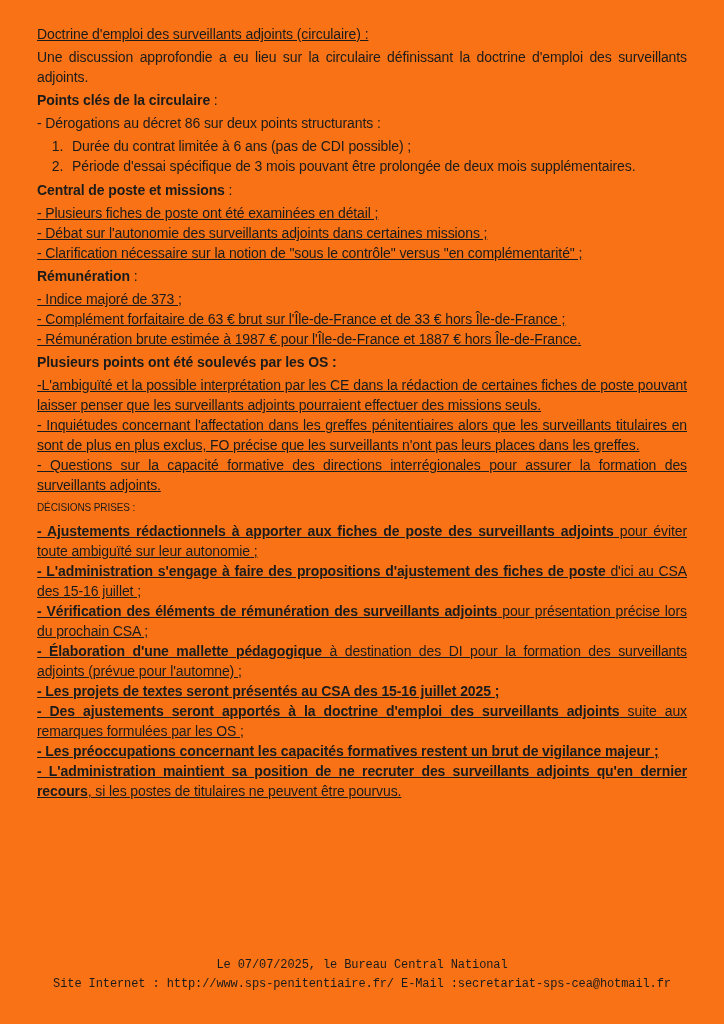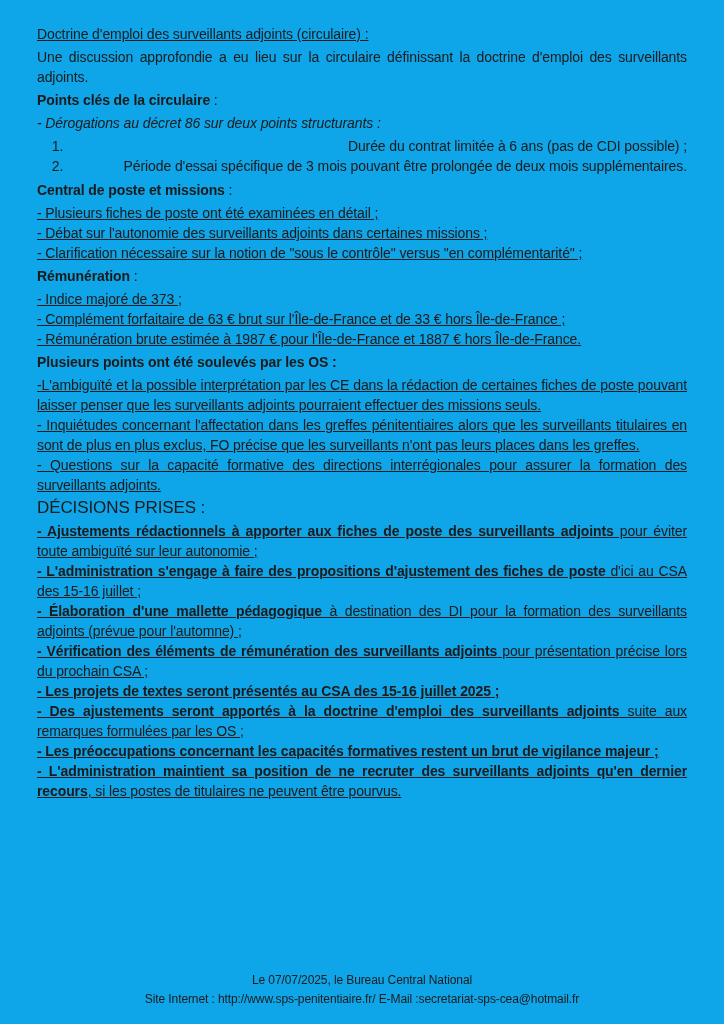--- a/index.html
+++ b/index.html
@@ -2,45 +2,46 @@
 <html><head>
 <meta charset="utf-8">
 <style>
   html, body { margin: 0; padding: 0; background: #ffffff; }
   .page {
     position: relative;
     width: 724px;
     height: 1024px;
     box-sizing: border-box;
     padding: 24px 37px 0 37px;
-    background: #0ea5e9;
+    background: #f97316;
     color: #1b1b1b;
     font-family: "Liberation Sans", sans-serif;
     font-size: 14px;
     line-height: 20px;
     letter-spacing: -0.1px;
     overflow: hidden;
   }
   .page p { margin: 0 0 3px 0; text-align: justify; }
   .title { text-decoration: underline; margin-bottom: 5px; text-align: left; }
   .heading { margin: 7px 0 4px 0; text-align: left; }
-  .heading-caps { margin: 8px 0 4px 0; font-size: 17px; text-align: left; }
-  .para { text-align: left; font-style: italic; }
+  .heading-caps { margin: 8px 0 4px 0; font-size: 10px; text-align: left; }
+  .para { text-align: left; }
   .group { margin: 0 0 3px 0; }
   .group p.line { margin: 0; text-decoration: underline; }
   ol { margin: 1px 0 4px 0; padding-left: 30px; }
-  ol li { padding-left: 5px; margin: 0; text-align: right; }
+  ol li { padding-left: 5px; margin: 0; text-align: left; }
   b { font-weight: bold; }
   .u { text-decoration: underline; }
   .footer {
     position: absolute;
-    left: 0; right: 0; bottom: 15px;
+    left: 0; right: 0; bottom: 30px;
     text-align: center;
     font-size: 12px;
     line-height: 19px;
+    font-family: Liberation Mono, monospace;
   }
   .footer p { text-align: center; margin: 0; }
 </style>
 </head>
 <body>
 
 <div class="page">
   <p class="title">Doctrine d'emploi des surveillants adjoints (circulaire) :</p>
   <p class="intro">Une discussion approfondie a eu lieu sur la circulaire définissant la doctrine d'emploi des surveillants adjoints.</p>
 
@@ -66,22 +67,22 @@
       <p class="heading"><b>Plusieurs points ont été soulevés par les OS :</b></p>
       <div class="group">
         <p class="line"><span>-L'ambiguïté et la possible interprétation par les CE dans la rédaction de certaines fiches de poste pouvant laisser penser que les surveillants adjoints pourraient effectuer des missions seuls.</span></p>
         <p class="line"><span>- Inquiétudes concernant l'affectation dans les greffes pénitentiaires alors que les surveillants titulaires en sont de plus en plus exclus, </span><span class="u">FO précise que les surveillants n'ont pas leurs places dans les greffes</span><span>.</span></p>
         <p class="line"><span>- Questions sur la capacité formative des directions interrégionales pour assurer la formation des surveillants adjoints.</span></p>
       </div>
       <p class="heading-caps"><span>DÉCISIONS PRISES :</span></p>
       <div class="group">
         <p class="line"><b>- Ajustements rédactionnels à apporter aux fiches de poste des surveillants adjoints</b><span> pour éviter toute ambiguïté sur leur autonomie ;</span></p>
         <p class="line"><b>- L'administration s'engage à faire des propositions d'ajustement des fiches de poste</b><span> d'ici au CSA des 15-16 juillet ;</span></p>
+        <p class="line"><b>- Vérification des éléments de rémunération des surveillants adjoints</b><span> pour présentation précise lors du prochain CSA ;</span></p>
         <p class="line"><b>- Élaboration d'une mallette pédagogique</b><span> à destination des DI pour la formation des surveillants adjoints (prévue pour l'automne) ;</span></p>
-        <p class="line"><b>- Vérification des éléments de rémunération des surveillants adjoints</b><span> pour présentation précise lors du prochain CSA ;</span></p>
         <p class="line"><b>- Les projets de textes seront présentés au CSA des 15-16 juillet 2025 ;</b></p>
         <p class="line"><b>- Des ajustements seront apportés à la doctrine d'emploi des surveillants adjoints</b><span> suite aux remarques formulées par les OS ;</span></p>
         <p class="line"><b>- Les préoccupations concernant les capacités formatives restent un brut de vigilance majeur ;</b></p>
         <p class="line"><b>- L'administration maintient sa position de ne recruter des surveillants adjoints qu'en dernier recours</b><span>, si les postes de titulaires ne peuvent être pourvus.</span></p>
       </div>
     </div>
 
   <div class="footer">
     <p>Le 07/07/2025, le Bureau Central National</p>
     <p>Site Internet : http://www.sps-penitentiaire.fr/ E-Mail :secretariat-sps-cea@hotmail.fr</p>

